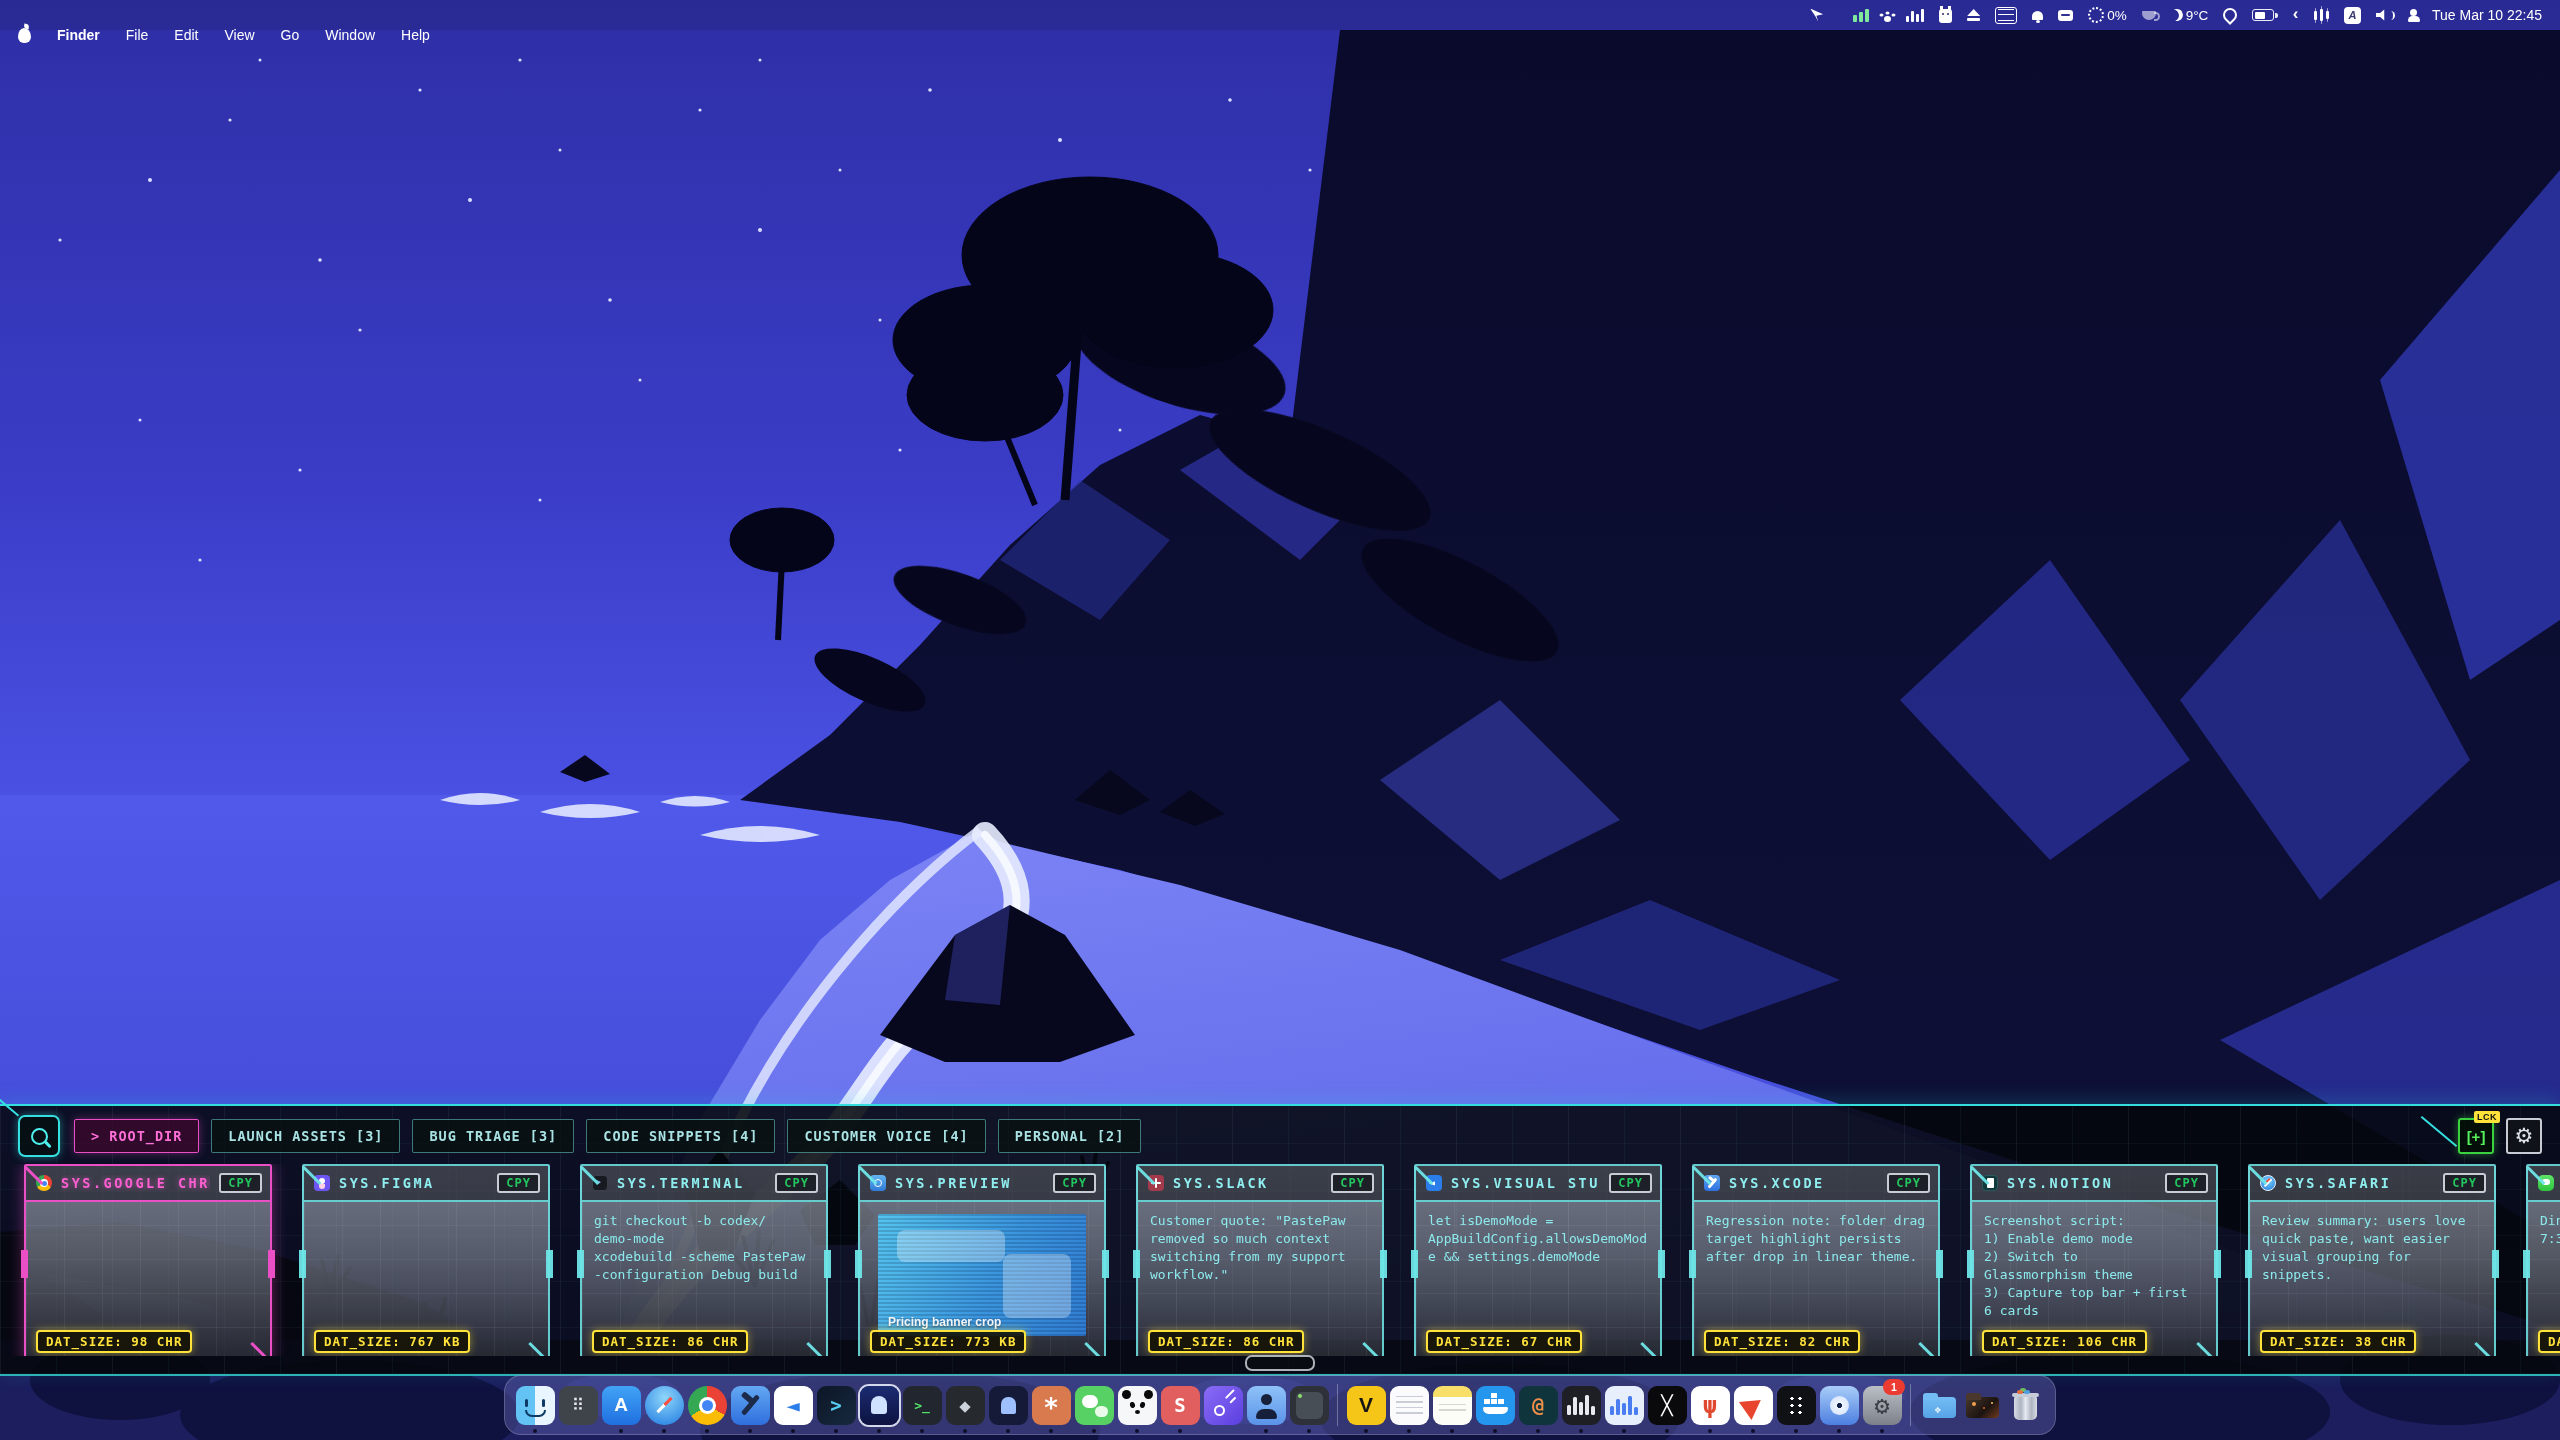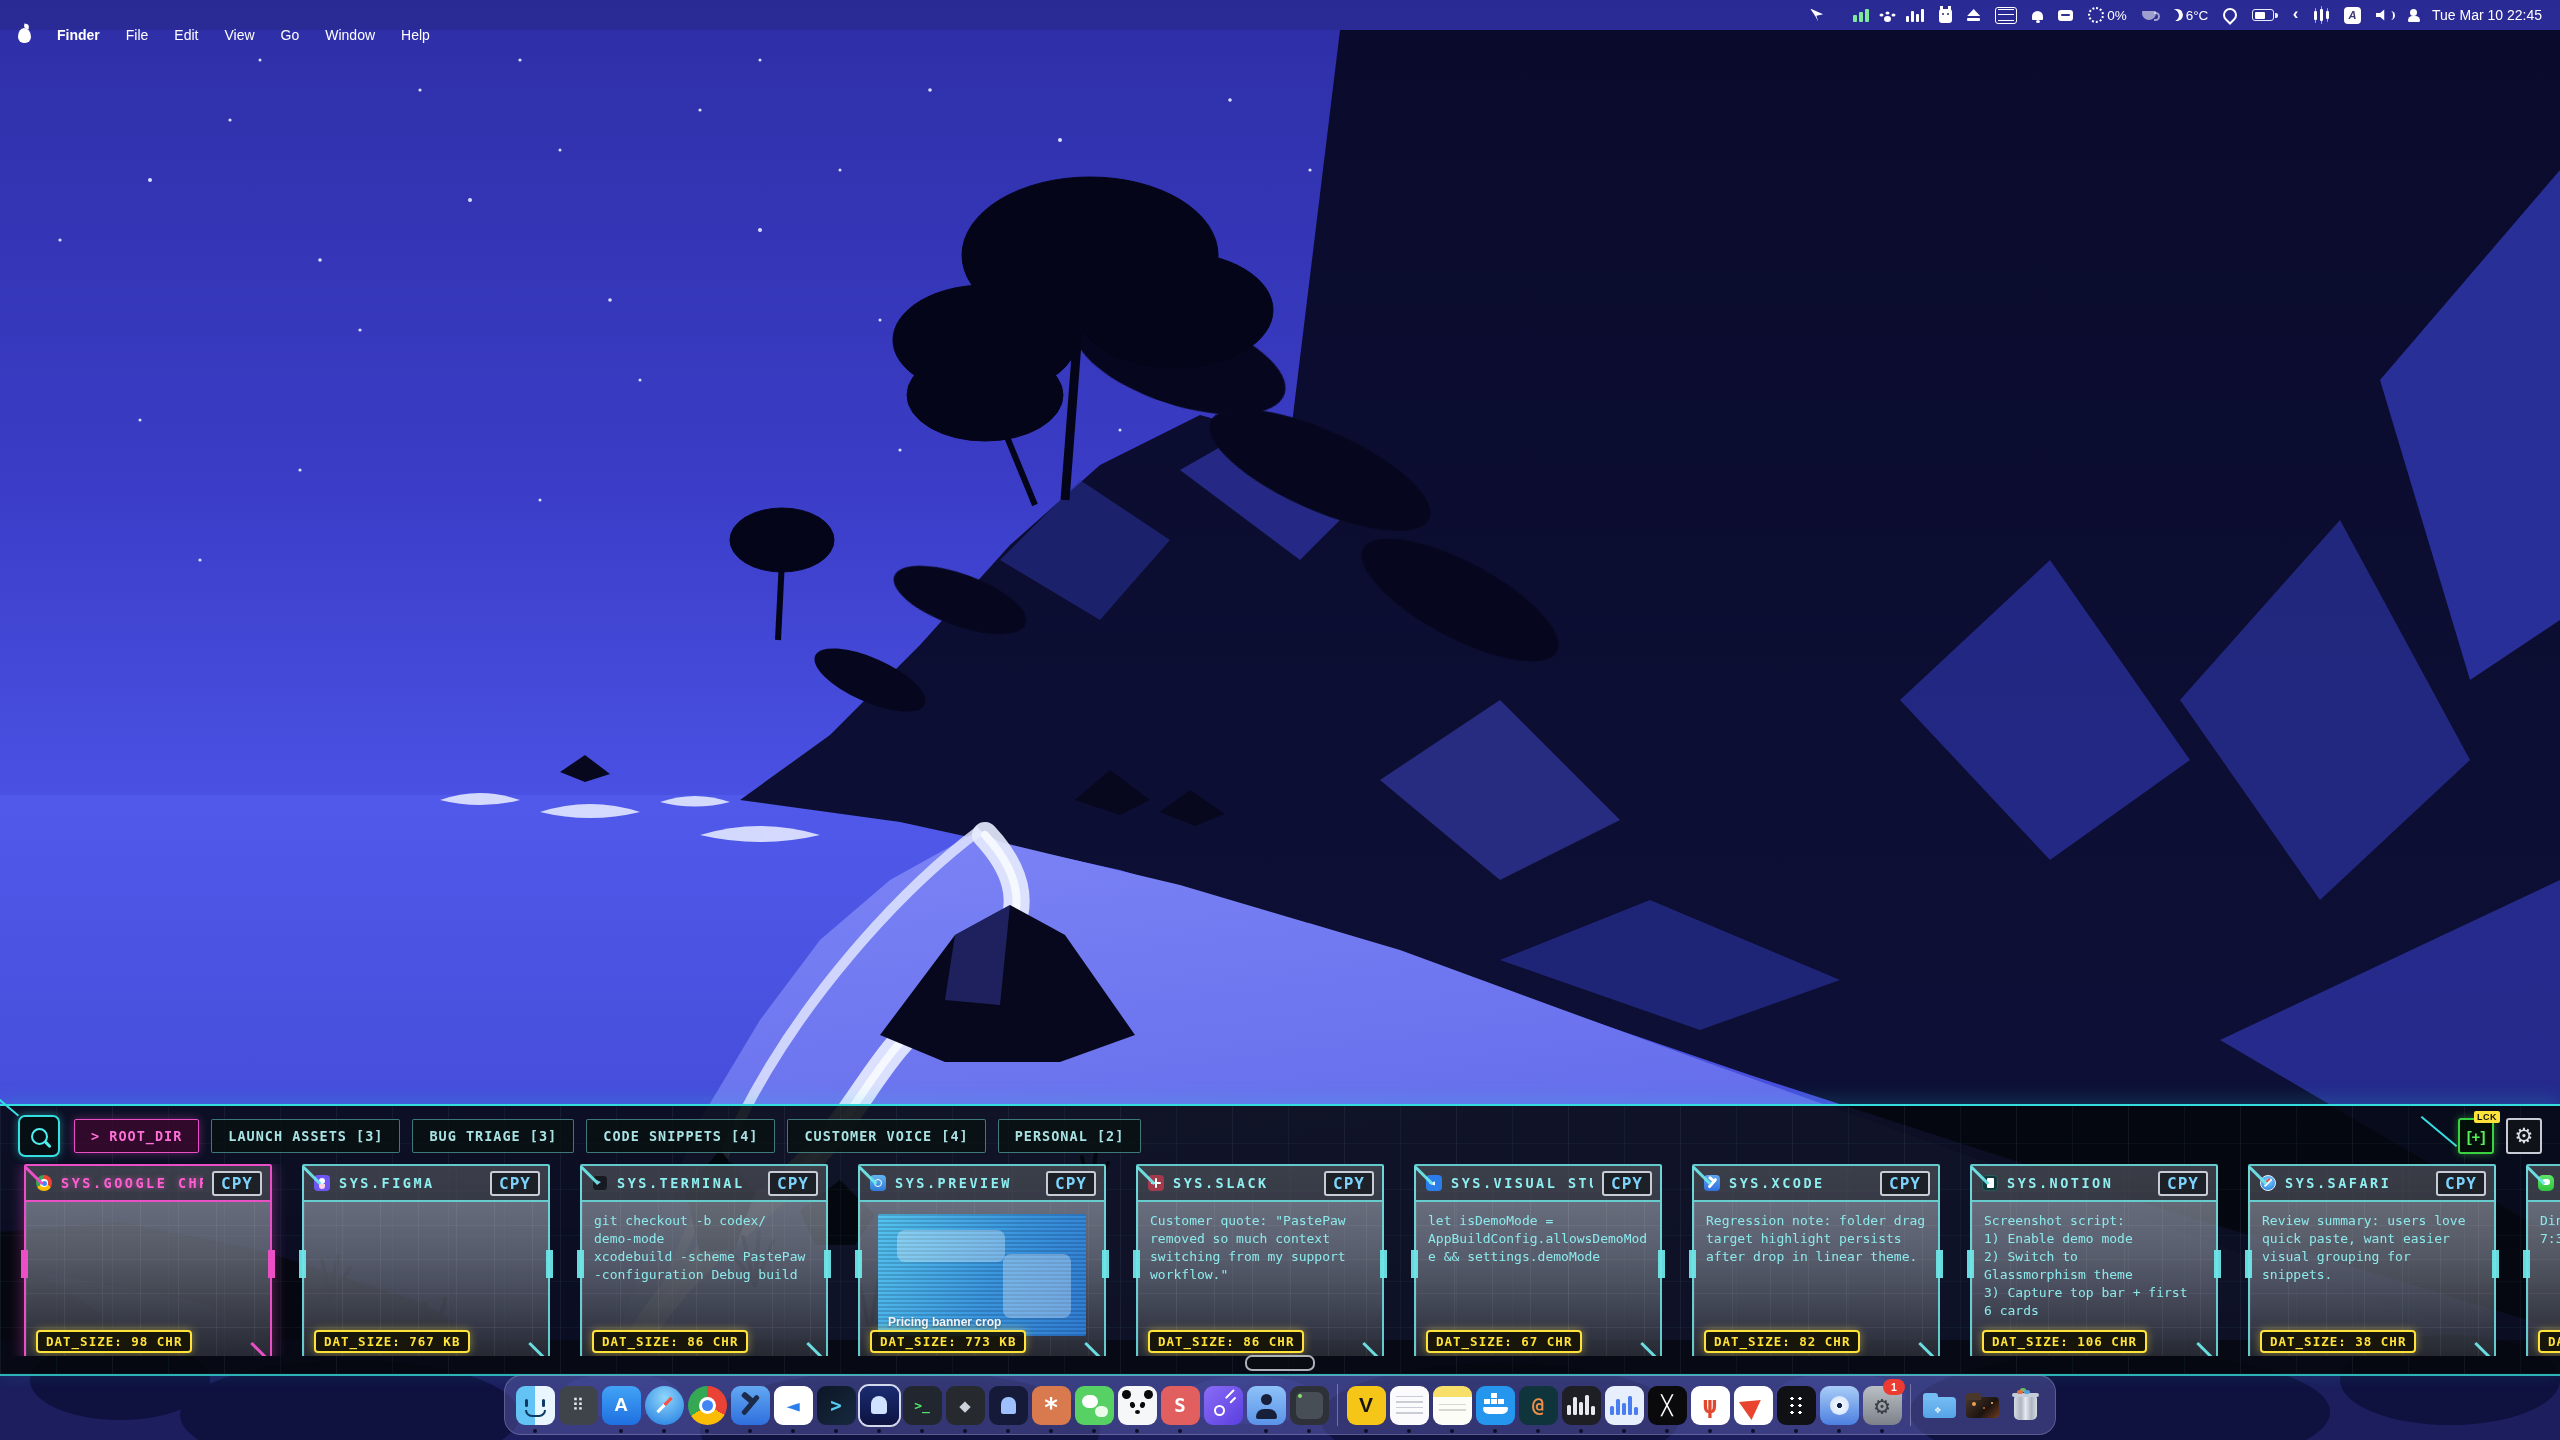--- a/index.html
+++ b/index.html
@@ -93,21 +93,21 @@
     border-radius:2px;cursor:pointer;}
   .card::before{content:"";position:absolute;inset:0;pointer-events:none;
     background:repeating-linear-gradient(90deg,rgba(255,255,255,.06) 0 1px,transparent 1px 38px),
                repeating-linear-gradient(0deg,rgba(255,255,255,.05) 0 1px,transparent 1px 34px);}
   .card.selected{border-color:#ea4fc6;box-shadow:0 0 16px rgba(255,80,210,.4);}
   .card-head{position:relative;height:34px;display:flex;align-items:center;gap:9px;padding:0 8px 0 10px;
     background:rgba(14,17,24,.55);border-bottom:2px solid rgba(110,230,232,.85);}
   .card.selected .card-head{border-bottom-color:#ea4fc6;}
   .card-title{font-size:13.5px;font-weight:bold;letter-spacing:2.5px;color:#8feef0;white-space:nowrap;overflow:hidden;flex:1;}
   .card.selected .card-title{color:#ff5fd2;text-shadow:0 0 6px rgba(255,95,210,.6);}
-  .cpy{flex:0 0 auto;font-family:inherit;font-size:16px;font-weight:bold;color:#7dd3fc;background:#1d2127;
+  .cpy{flex:0 0 auto;font-family:inherit;font-size:12px;font-weight:bold;color:#22c55e;background:#1d2127;
     border:2px solid #c8cdd5;border-radius:3px;padding:1px 7px;letter-spacing:1px;cursor:pointer;}
   .card-body{position:absolute;top:36px;left:0;right:0;bottom:0;padding:10px 12px;overflow:hidden;}
   .card-lines{font-size:13px;line-height:1.38;color:#8ceaec;white-space:pre;overflow:hidden;}
   .size-badge{position:absolute;left:10px;bottom:9px;border:2px solid #ffe23a;color:#ffe23a;background:rgba(22,20,6,.9);
     font-size:12.5px;font-weight:bold;letter-spacing:1px;padding:2px 8px;border-radius:4px;
     box-shadow:0 0 8px rgba(255,226,58,.45);white-space:nowrap;}
   .notch{position:absolute;width:7px;height:28px;background:inherit;}
   .notch{background:rgba(110,230,232,.95);} .card.selected .notch{background:#ea4fc6;}
   .notch.nl{left:-5px;top:84px;} .notch.nr{right:-5px;top:84px;}
   .slash{position:absolute;width:24px;height:2.5px;background:rgba(110,230,232,.95);}
@@ -337,21 +337,21 @@
         </span>
         <span class="mi load-icon">
           <i></i>
           <span>0%</span>
         </span>
         <span class="mi coffee-icon">
           <i></i>
         </span>
         <span class="mi weather-icon">
           <i></i>
-          <span>6°C</span>
+          <span>9°C</span>
         </span>
         <span class="mi pin-icon">
           <i></i>
         </span>
         <span class="mi battery-icon">
           <i></i>
           <u></u>
         </span>
         <span class="mi chevron-icon">
           <span>‹</span>

